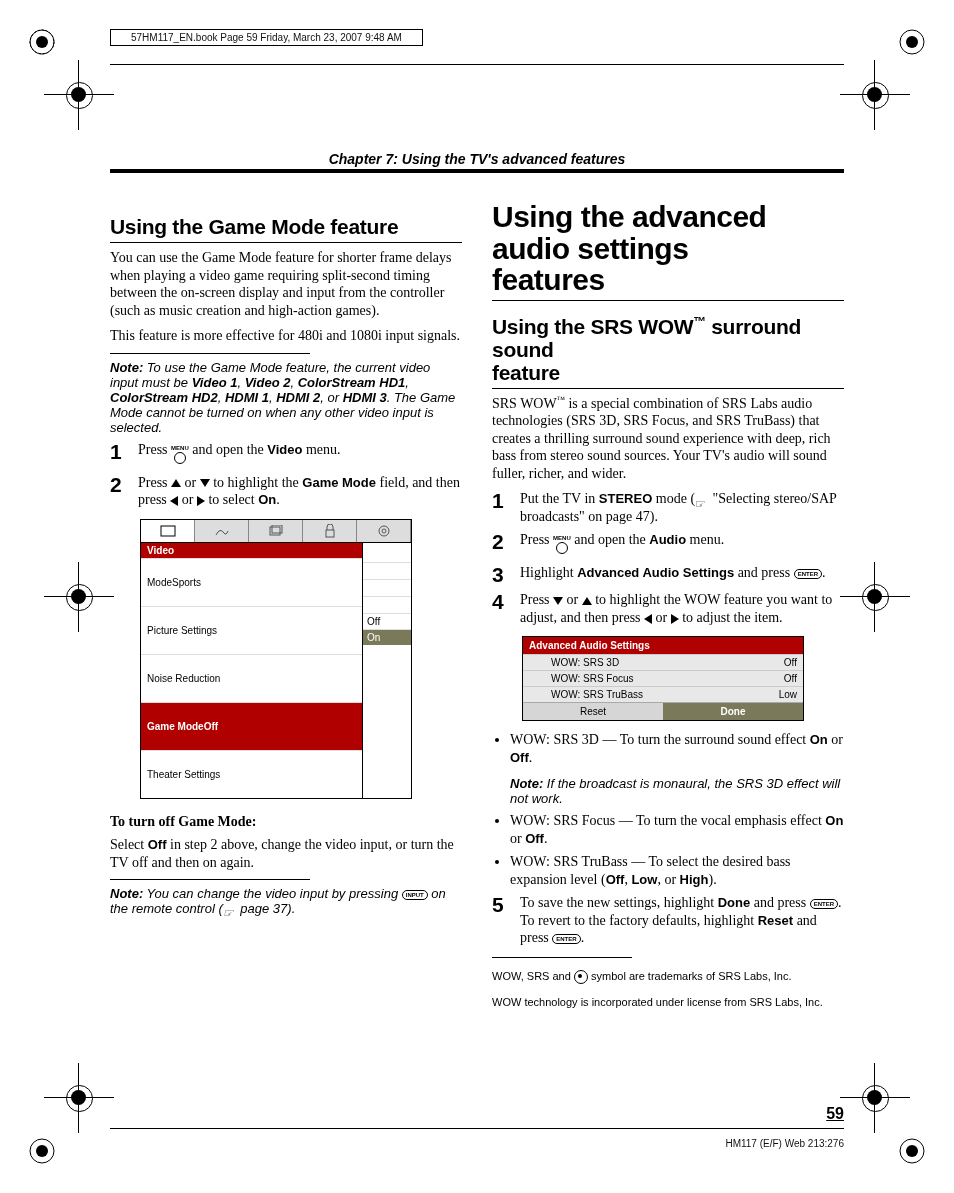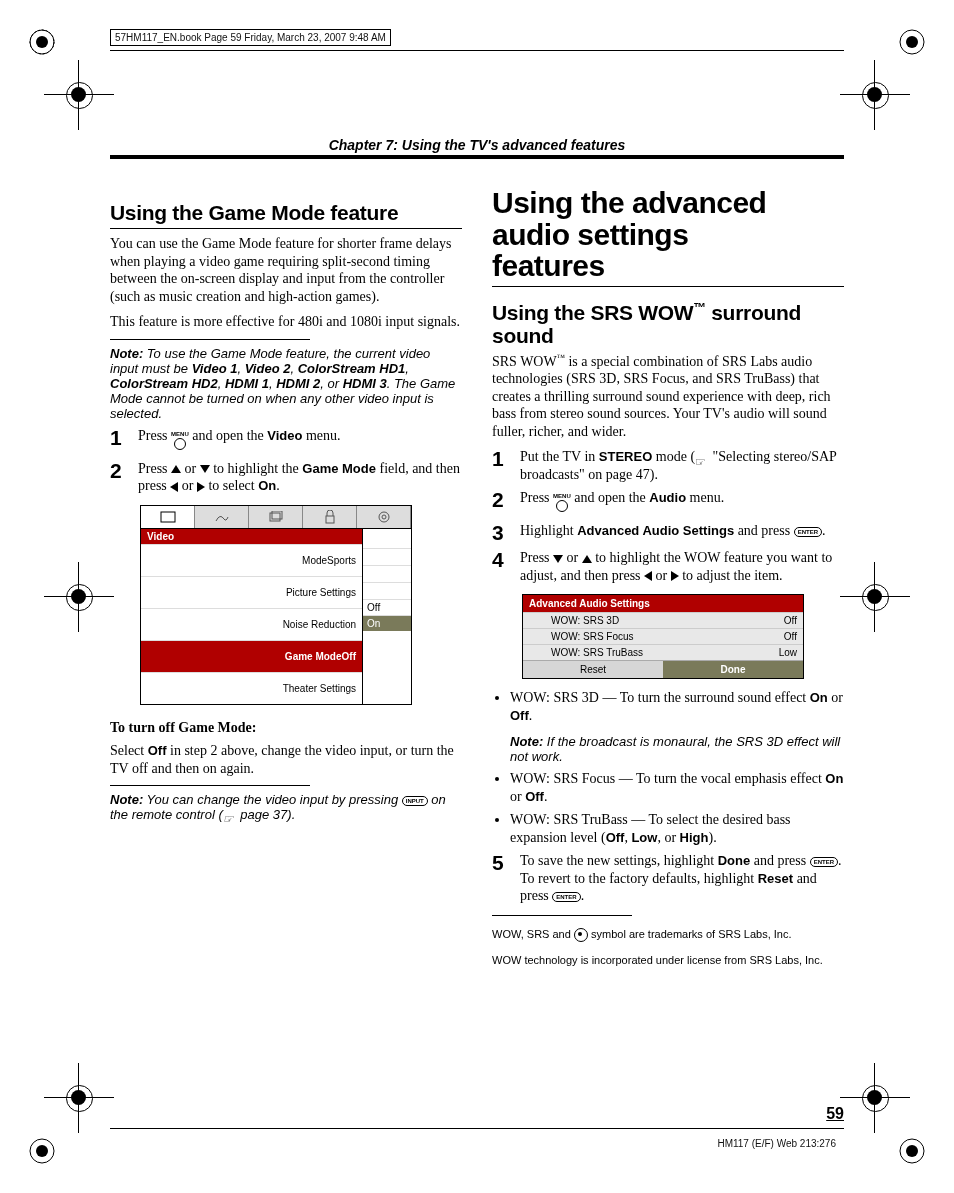--- a/index.html
+++ b/index.html
@@ -8,21 +8,21 @@
   
   .reg{position:absolute;width:28px;height:28px;}
   .reg svg{width:28px;height:28px;display:block;}
   .cmark{position:absolute;width:70px;height:70px;}
   .cmark::before,.cmark::after{content:"";position:absolute;background:#000;}
   .cmark.vert::before{left:34px;top:0;width:1px;height:70px;}
   .cmark.vert::after{left:0;top:34px;width:70px;height:1px;}
   .cmark .circ{position:absolute;left:22px;top:22px;width:25px;height:25px;border:1px solid #000;border-radius:50%;}
   .cmark .circ::after{content:"";position:absolute;left:4px;top:4px;width:15px;height:15px;background:#000;border-radius:50%;}
   .hline{height:1px;background:#000;}
-  .header-meta{font:10px Arial,Helvetica,sans-serif;color:#111;border:1px solid #000;display:inline-block;padding:2px 4px;margin-bottom:4px;}
+  .header-meta{font:10px Arial,Helvetica,sans-serif;color:#111;border:1px solid #000;display:inline-block;padding:2px 20px;margin-bottom:18px;}
   .chapter{font:700 italic 14px Arial,Helvetica,sans-serif;text-align:center;margin:6px 0 2px;}
   .chapter-rule{height:4px;background:#000;width:100%;}
   .cols{display:flex;gap:30px;margin-top:28px;}
   .col{flex:1 1 0;min-width:0;}
   h1.sec{font:700 30px/1.05 Arial,Helvetica,sans-serif;letter-spacing:-0.5px;margin:0 0 10px;display:flex;flex-direction:column;}
   h1.sec .ul{border-bottom:1px solid #000;padding-bottom:4px;}
   h2.sub{font:700 21px/1.1 Arial,Helvetica,sans-serif;letter-spacing:-0.3px;margin:14px 0 6px;border-bottom:1px solid #000;padding-bottom:4px;}
   p{margin:0 0 8px;}
   .condensed{font:700 21px/1.1 "Arial Narrow",Arial,Helvetica,sans-serif;}
   .note-label{font:700 italic 13px Arial,Helvetica,sans-serif;}
@@ -45,35 +45,35 @@
   .hand{display:inline-block;width:14px;height:10px;vertical-align:middle;position:relative;}
   .hand::before{content:"☞";font-size:12px;line-height:10px;}
   b.ui{font:700 13px Arial,Helvetica,sans-serif;}
   .boldlead{font-weight:700;font-family:"Times New Roman",serif;margin:10px 0 6px;}
   
   .osd1{width:270px;border:1px solid #000;font:10px Arial,Helvetica,sans-serif;margin:8px 0 14px 30px;background:#fff;}
   .osd1 .tabs{display:flex;background:#ddd;border-bottom:1px solid #000;}
   .osd1 .tab{flex:1;height:22px;border-right:1px solid #888;display:flex;align-items:center;justify-content:center;}
   .osd1 .tab.sel{background:#fff;}
   .osd1 .title{background:#b00000;color:#fff;font-weight:700;padding:2px 6px;}
-  .osd1 .row{display:flex;justify-content:flex-end;padding:10px 6px;border-top:1px solid #ddd;}
+  .osd1 .row{display:flex;justify-content:flex-start;padding:18px 6px;border-top:1px solid #ddd;}
   .osd1 .row.sel{background:#b00000;color:#fff;font-weight:700;}
   .osd1 .side{display:flex;}
   .osd1 .left{flex:1;}
   .osd1 .pop{width:48px;border-left:1px solid #000;}
   .osd1 .pop div{padding:2px 4px;border-top:1px solid #ddd;}
   .osd1 .pop .hl{background:#7a7a5a;color:#fff;}
   
   .osd2{width:280px;border:1px solid #000;font:10px Arial,Helvetica,sans-serif;margin:8px 0 10px 30px;}
   .osd2 .title{background:#b00000;color:#fff;font-weight:700;padding:3px 6px;}
   .osd2 .row{display:flex;justify-content:space-between;padding:2px 6px 2px 28px;background:#e8e8e8;border-top:1px solid #ccc;}
   .osd2 .btns{display:flex;}
   .osd2 .btn{flex:1;text-align:center;padding:3px 0;background:#d6d6d6;border-top:1px solid #aaa;}
   .osd2 .btn.sel{background:#7a7a5a;color:#fff;font-weight:700;}
-  .footer{position:absolute;right:8px;bottom:4px;font:10px Arial,Helvetica,sans-serif;color:#111;text-align:right;}
+  .footer{position:absolute;right:0;bottom:4px;font:10px Arial,Helvetica,sans-serif;color:#111;text-align:right;}
   .pagenum{position:absolute;right:0;bottom:30px;font:700 16px Arial,Helvetica,sans-serif;text-decoration:underline;}
   .fn{font:11px Arial,Helvetica,sans-serif;margin-top:12px;}
   .fnrule{height:1px;background:#000;width:140px;margin:10px 0 6px;}
   .osym{display:inline-block;width:12px;height:12px;border:1px solid #000;border-radius:50%;vertical-align:middle;position:relative;}
   .osym::after{content:"";position:absolute;left:3px;top:3px;width:4px;height:4px;background:#000;border-radius:50%;}
   sup.tm{font-size:60%;vertical-align:super;}
 </style>
 </head>
 <body>
 
@@ -226,20 +226,21 @@
     </div>
 
     <div class="col">
       <h1 class="sec condensed">
         <span>Using the advanced audio settings</span>
         <span class="ul">features</span>
       </h1>
 
       <h2 class="sub condensed" style="border:none;padding:0">
         <span>Using the SRS WOW</span><sup class="tm">™</sup><span> surround sound</span><br>
+        <span style="display:inline-block;border-bottom:1px solid #000;width:100%;padding-bottom:4px">feature</span>
       </h2>
 
       <p><span>SRS WOW</span><sup class="tm">™</sup><span> is a special combination of SRS Labs audio technologies (SRS 3D, SRS Focus, and SRS TruBass) that creates a thrilling surround sound experience with deep, rich bass from stereo sound sources. Your TV's audio will sound fuller, richer, and wider.</span></p>
 
 
       <ol class="ol">
         <li>
             <span class="num">1</span>
           <div><span>Put the TV in </span><b class="ui">STEREO</b><span> mode (</span><span class="hand"></span><span> "Selecting stereo/SAP broadcasts" on page 47).</span></div>
         </li>

